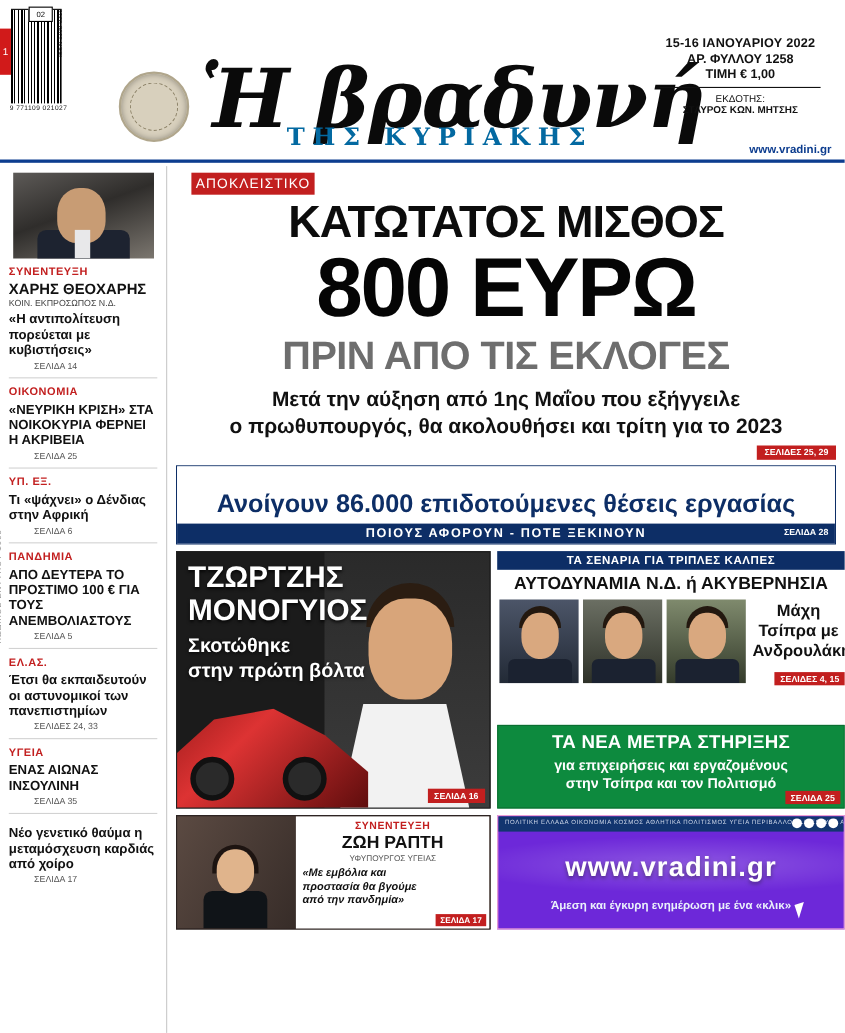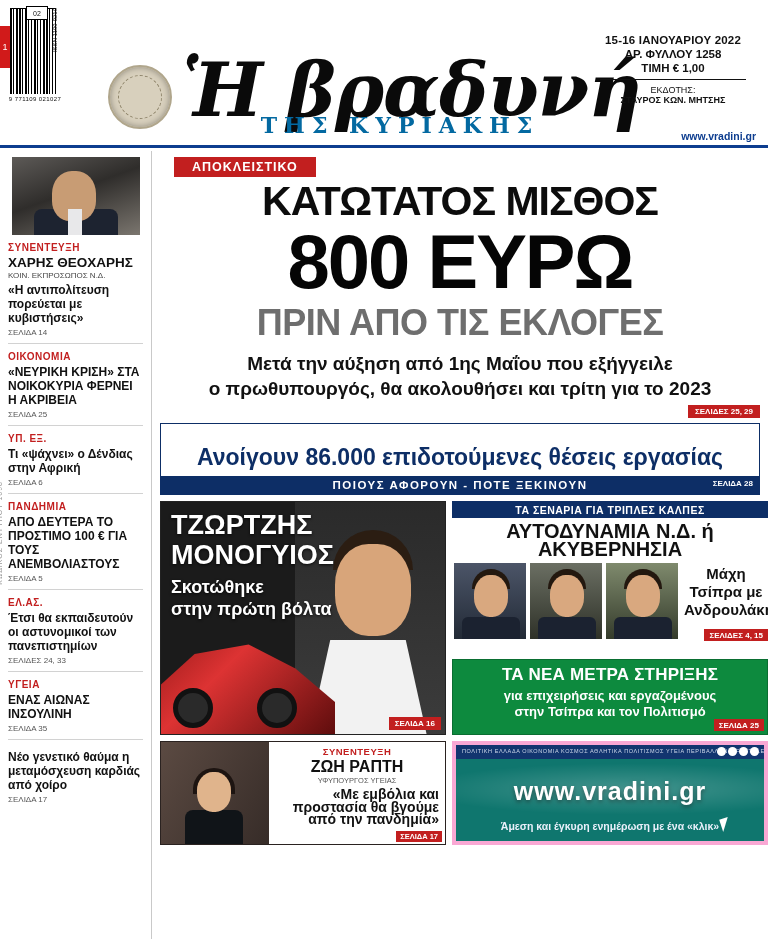--- a/index.html
+++ b/index.html
@@ -99,33 +99,33 @@
     position:absolute; left:22px; top:52px; width:84px; height:30px; background:#1d2330; border-radius:8px 8px 0 0;
   }
   .rail-photo .shirt {
     position:absolute; left:56px; top:52px; width:14px; height:26px; background:#e8e8ea;
   }
   .rail-item { padding:7px 0 6px; border-bottom:1px solid #d2d2d2; }
   .rail-kicker { color:#c21f1f; font-weight:bold; font-size:10px; letter-spacing:.5px; }
   .rail-name { font-weight:bold; font-size:13.5px; line-height:15px; margin-top:2px; color:#111; }
   .rail-sub { font-size:8px; color:#444; margin-top:1px; }
   .rail-text { font-size:12px; line-height:14px; font-weight:bold; margin-top:3px; color:#111; }
-  .rail-page { font-size:8px; color:#555; margin-top:3px; }
+  .rail-page { font-size:8px; color:#555; margin-top:3px;margin-left:23px; }
   .rail-vert {
     position:absolute; left:-4px; top:330px;
     writing-mode:vertical-rl; transform:rotate(180deg);
     font-size:7px; color:#999; letter-spacing:1px;
   }
 
   
   .main { position:absolute; left:152px; top:0; width:616px; height:788px; padding:6px 8px 0 8px; }
 
   .excl {
-    display:inline-block; background:#c21f1f; color:#fff; font-weight:bold;
-    font-size:12.5px; letter-spacing:1px; padding:3px 18px; margin-left:14px;
+    display:inline-block; background:#c21f1f; color:#fff; font-weight:normal;
+    font-size:12.5px; letter-spacing:1px; padding:3px 4px; margin-left:14px;
   }
   .head1 {
     text-align:center; font-family:"Liberation Sans", sans-serif; font-weight:bold;
     font-size:41px; line-height:44px; letter-spacing:-1px; margin-top:2px; color:#0c0c0c;
   }
   .head2 {
     text-align:center; font-family:"Liberation Sans", sans-serif; font-weight:bold;
     font-size:76px; line-height:74px; letter-spacing:-2px; margin-top:2px; color:#050505;
   }
   .head3 {
@@ -202,21 +202,21 @@
     position:absolute; right:4px; bottom:4px; background:#c21f1f; color:#fff;
     font-size:8px; font-weight:bold; padding:2px 6px;
   }
 
   .storyB { position:absolute; left:292px; top:0; width:316px; }
   .bLabel {
     background:#0d2e66; color:#fff; text-align:center; font-weight:bold;
     font-size:10.5px; letter-spacing:.5px; padding:2.5px 0;
   }
   .bHead {
-    text-align:center; font-weight:bold; font-size:20px; color:#111; margin-top:4px; line-height:18px;
+    text-align:center; font-weight:bold; font-size:16px; color:#111; margin-top:4px; line-height:18px;
   }
   .bPhotos { position:relative; height:76px; margin-top:5px; }
   .bPhotos .p {
     position:absolute; top:0; width:72px; height:76px; overflow:hidden; background:#3a4352;
   }
   .bPhotos .p1 { left:2px; background:linear-gradient(180deg,#4c5568,#222a36); }
   .bPhotos .p2 { left:78px; background:linear-gradient(180deg,#6b6f63,#2e3128); }
   .bPhotos .p3 { left:154px; background:linear-gradient(180deg,#7f8a6d,#343b2b); }
   .bPhotos .p .f { position:absolute; left:20px; top:12px; width:34px; height:42px; border-radius:46%; background:#d9a87f; }
   .bPhotos .p .h { position:absolute; left:18px; top:6px; width:38px; height:20px; border-radius:20px 20px 0 0; background:#23180f; }
@@ -255,29 +255,29 @@
   }
   .storyC .w .fc { position:absolute; left:14px; top:4px; width:34px; height:40px; border-radius:46%; background:#e0b48c; }
   .storyC .w .hr { position:absolute; left:10px; top:0; width:42px; height:26px; border-radius:22px 22px 0 0; background:#1d1411; }
   .storyC .w .bd { position:absolute; left:2px; bottom:0; width:58px; height:34px; background:#101418; border-radius:8px 8px 0 0; }
   .storyC .panel {
     position:absolute; right:0; top:0; width:176px; height:104px; background:#fff; padding:4px 6px;
   }
   .storyC .k { color:#c21f1f; font-weight:bold; font-size:9.5px; text-align:center; letter-spacing:.5px; }
   .storyC .n { font-weight:bold; font-size:16px; text-align:center; color:#111; margin-top:1px; }
   .storyC .r { font-size:7.5px; text-align:center; color:#555; }
-  .storyC .q { font-size:14px; line-height:12.5px; font-weight:bold; text-align:right; margin-top:3px; color:#111; }
+  .storyC .q { font-size:10px; line-height:12.5px; font-weight:bold; text-align:left; margin-top:3px; color:#111;font-style:italic; }
   .storyC .pg {
     position:absolute; right:3px; bottom:2px; background:#c21f1f; color:#fff;
     font-size:7.5px; font-weight:bold; padding:1px 4px;
   }
 
   .promo {
     position:absolute; left:292px; top:240px; width:316px; height:104px;
-    background:#0f766e; overflow:hidden; border:4px solid #f9a8d4;
+    background:#6d28d9; overflow:hidden; border:1px solid #f9a8d4;
   }
   .promo .topbar {
     height:14px; background:#12356f; color:#cfd9ea; font-size:5.5px;
     letter-spacing:.6px; padding:3px 6px; position:relative; white-space:nowrap; overflow:hidden;
   }
   .promo .socials { position:absolute; right:5px; top:2px; }
   .promo .socials i {
     display:inline-block; width:9px; height:9px; border-radius:50%; background:#fff;
     margin-left:2px;
   }

